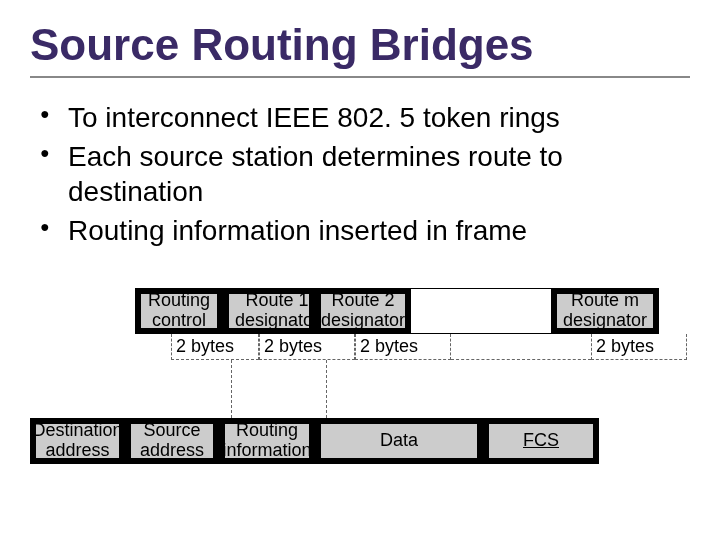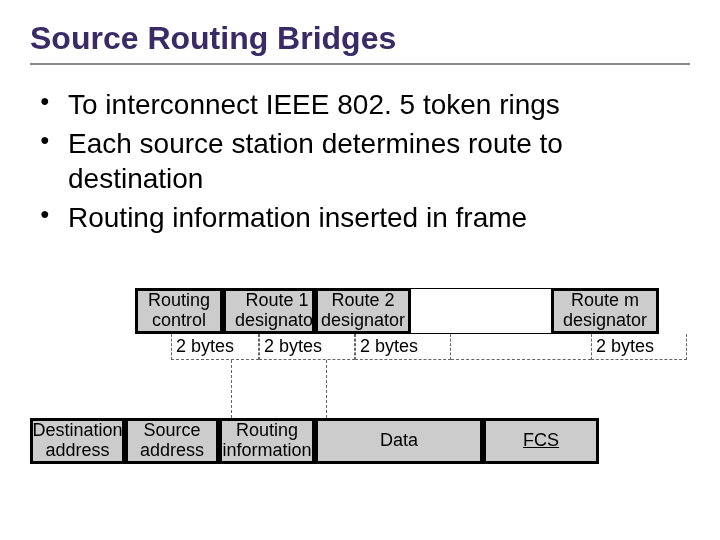--- a/index.html
+++ b/index.html
@@ -12,21 +12,21 @@
     color: #000;
   }
   .slide {
     position: relative;
     width: 720px;
     height: 540px;
     padding: 20px 30px 0 30px;
     box-sizing: border-box;
   }
   .title {
-    font-size: 32px;
+    font-size: 44px;
     font-weight: bold;
     color: #3a2a66;
     margin: 0 0 6px 0;
     font-family: Arial, sans-serif;
   }
   .title-underline {
     height: 2px;
     background: #888;
     margin-bottom: 22px;
   }
@@ -56,21 +56,21 @@
     left: 0;
     width: 720px;
     top: 288px;
   }
   .row {
     position: absolute;
     display: flex;
     align-items: stretch;
   }
   .cell {
-    border: 3px solid #000000;
+    border: 6px solid #000000;
     background: #ccc;
     font-size: 18px;
     text-align: center;
     display: flex;
     align-items: center;
     justify-content: center;
     box-sizing: border-box;
     padding: 2px 4px;
     line-height: 1.1;
   }

